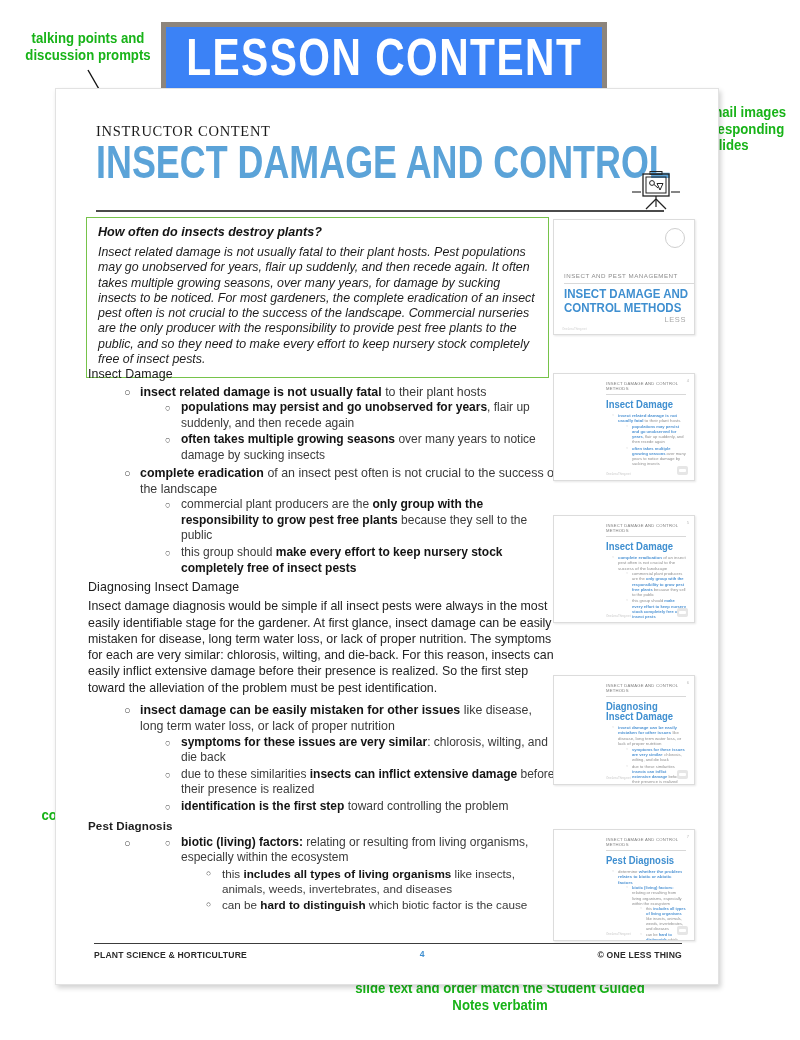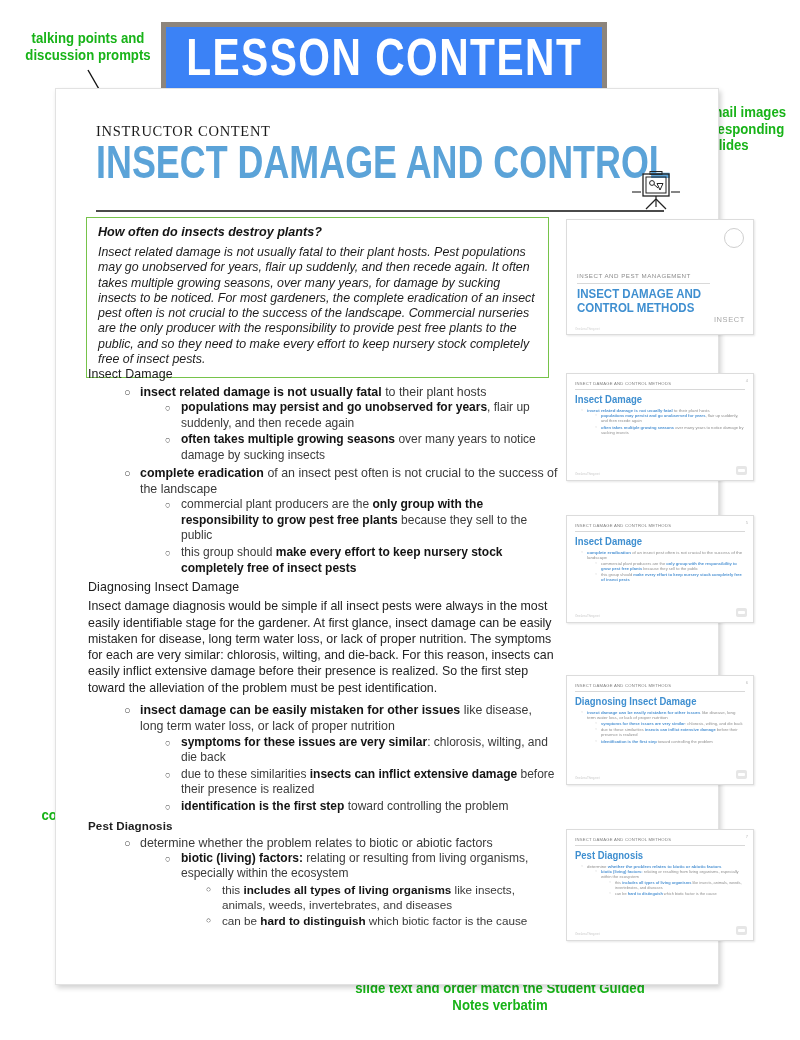--- a/index.html
+++ b/index.html
@@ -92,24 +92,25 @@
     font-size:11px; line-height:16.3px;
   }
   ul.l2 > li.item { font-size:12px; line-height:15.6px; }
   ul.l2 > li.item > .mk { font-size:9.5px; line-height:15.6px; }
   ul.l3 > li.item { font-size:11.7px; line-height:15.2px; }
   ul.l3 > li.item > .mk { font-size:8.5px; line-height:15.2px; }
   li.item b { color:#141414; font-weight:bold; }
 
   
   .thumb {
-    position:absolute; left:510px; width:188px;
+    position:absolute; left:497px; width:142px;
     background:#ffffff; border:1px solid #dcdcdc;
     box-shadow:1px 1px 2px rgba(0,0,0,0.10);
     overflow:hidden;
+    padding-left:44px;
   }
   .thumb .tbody { position:relative; width:100%; height:100%; padding:7px 8px 5px 8px; }
   .t-eyebrow {
     font-size:4.2px; letter-spacing:0.25px; color:#7d7d7d;
     border-bottom:0.5px solid #d8d8d8; padding-bottom:2.5px; margin-bottom:4px;
     text-transform:uppercase;
   }
   .t-title {
     color:#3f8fd0; font-weight:bold; font-size:9.5px; line-height:10px;
     margin-bottom:4px; transform:scaleY(1.08); transform-origin:left top;
@@ -293,21 +294,20 @@
             <b>identification is the first step</b><span> toward controlling the problem</span>
           </li>
         </ul>
       </li>
     </ul>
 
     <h3 class="sec-head strong">Pest Diagnosis</h3>
     <ul class="l1">
       <li class="item">
         <span class="mk">○</span>
-        <span>determine whether the problem relates to biotic or abiotic factors</span>
         <ul class="l2">
           <li class="item">
             <span class="mk">○</span>
             <b>biotic (living) factors:</b><span> relating or resulting from living organisms, especially within the ecosystem</span>
             <ul class="l3">
               <li class="item">
                 <span class="mk">○</span>
                 <span>this </span><b>includes all types of living organisms</b><span> like insects, animals, weeds, invertebrates, and diseases</span>
               </li>
               <li class="item">
@@ -319,21 +319,21 @@
         </ul>
       </li>
     </ul>
   </div>
 
   <div class="thumb" id="thumb-title" style="top:130px;height:116px;">
     <div class="ts-seal"></div>
     <div class="ts-eyebrow">INSECT AND PEST MANAGEMENT</div>
     <div class="ts-rule"></div>
     <div class="ts-title">INSECT DAMAGE AND CONTROL METHODS</div>
-    <div class="ts-learn">INSECT</div>
+    <div class="ts-learn">LESS</div>
     <div class="ts-foot">OneLessThing.net</div>
   </div>
 
   <div class="thumb" style="top:284px;height:108px;">
     <div class="tbody">
       <div class="t-corner">4</div>
       <div class="t-eyebrow">INSECT DAMAGE AND CONTROL METHODS</div>
       <div class="t-title">Insect Damage</div>
       <ul class="t-ul">
         <li class="t-li"><span class="tmk">○</span>
@@ -414,14 +414,22 @@
               </ul>
             </li>
           </ul>
         </li>
       </ul>
       <div class="t-foot">OneLessThing.net</div>
       <div class="t-badge"></div>
     </div>
   </div>
 
+  <div id="footer">
+    <div class="rule"></div>
+    <div class="row">
+      <div class="cell">PLANT SCIENCE &amp; HORTICULTURE</div>
+      <div class="pageno">4</div>
+      <div class="cell">© ONE LESS THING</div>
+    </div>
+  </div>
 
 </div>
 
 </body></html>

